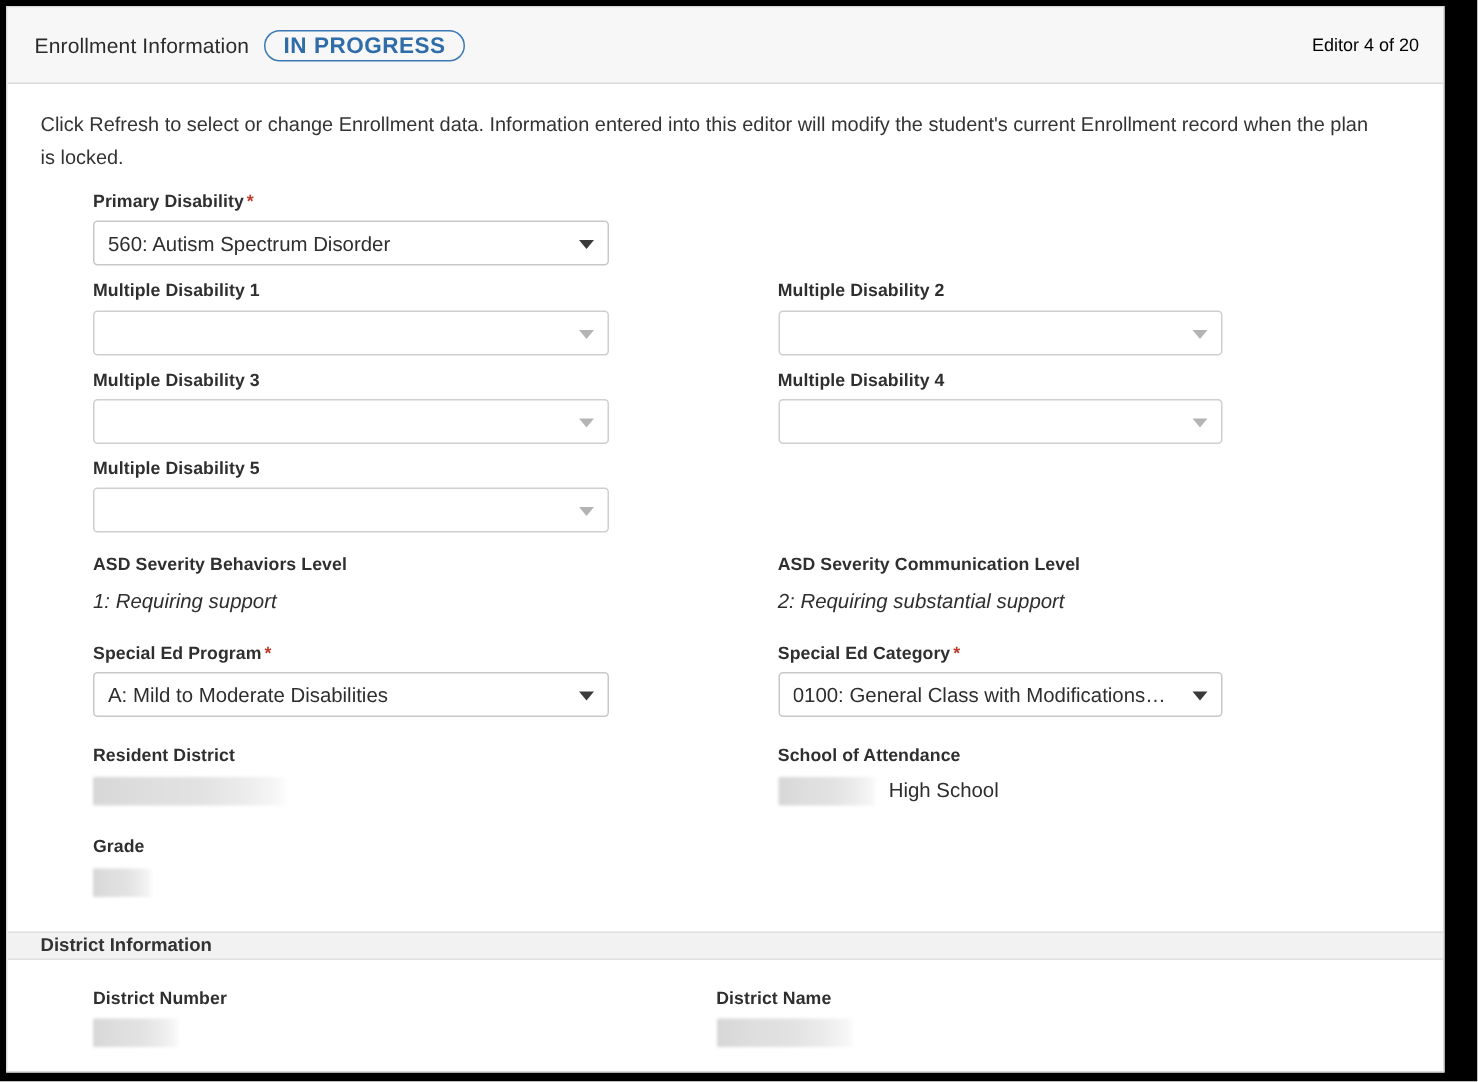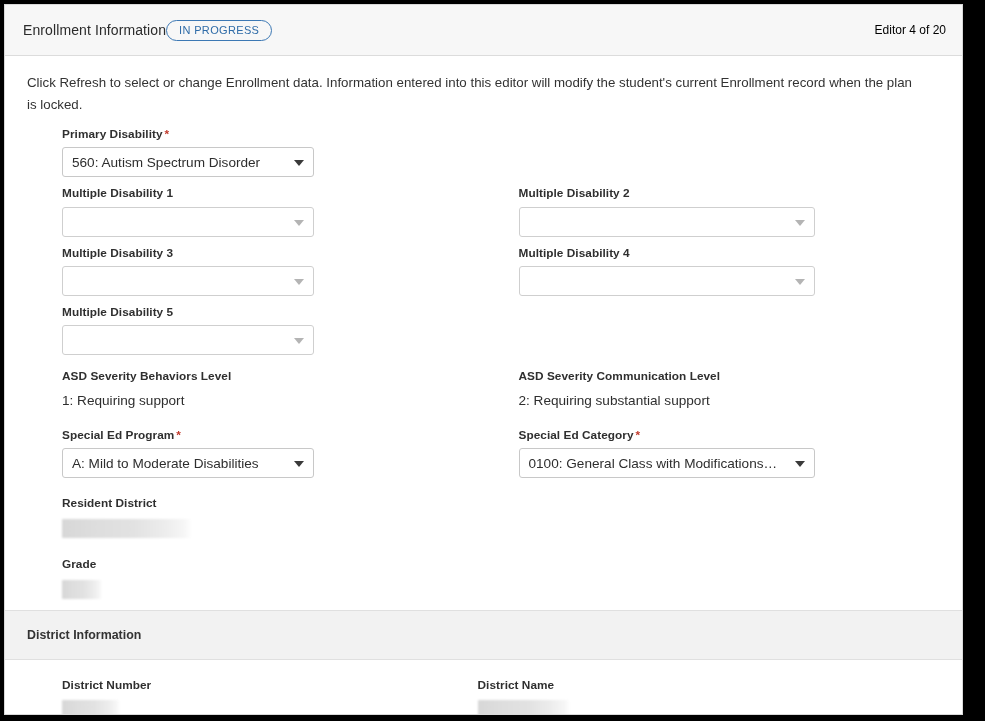--- a/index.html
+++ b/index.html
@@ -41,30 +41,31 @@
     padding: 0 16px 0 18px;
   }
   .hdr-title {
     font-size: 14px;
     color: #2b2b2b;
     font-weight: 400;
     letter-spacing: .1px;
     white-space: nowrap;
   }
   .badge {
+    margin-left: 10px;
     display: inline-flex;
     align-items: center;
     justify-content: center;
     height: 21px;
     padding: 0 12px;
     border: 1px solid #3c78b4;
     border-radius: 11px;
     color: #2f6ca8;
-    font-size: 11px;
-    font-weight: 400;
+    font-size: 15px;
+    font-weight: 700;
     letter-spacing: .35px;
     background: transparent;
     white-space: nowrap;
   }
   .hdr-spacer { flex: 1 1 auto; }
   .hdr-counter {
     font-size: 12px;
     color: #000000;
     white-space: nowrap;
     margin-left: 32px;
@@ -141,29 +142,30 @@
     right: 9px; top: 50%;
     width: 0; height: 0;
     margin-top: -2px;
     border-left: 5px solid transparent;
     border-right: 5px solid transparent;
     border-top: 6px solid #3a3a3a;
   }
   .select.disabled { background: #ffffff; border-color: #cfcfcf; }
   .select.disabled .caret { border-top-color: #b4b4b4; }
 
-  .w-left { width: 252px; }
+  .w-left { width: 344px; }
   .w-right { width: 296px; }
 
   .readonly-val {
     font-size: 13.6px;
     color: #2e2e2e;
     height: 22px;
     line-height: 22px;
     white-space: nowrap;
+    font-style: italic;
   }
 
   
   .redact {
     display: inline-block;
     vertical-align: middle;
     height: 19px;
     border-radius: 1px;
     background: linear-gradient(90deg,
         #d7d7d7 0%, #dedede 28%, #e2e2e2 55%, #ececec 78%, #f6f6f6 94%, #ffffff 100%);
@@ -178,25 +180,25 @@
   .redact-line { height: 22px; line-height: 22px; white-space: nowrap; }
   .redact-line .after {
     font-size: 13.6px;
     color: #2e2e2e;
     margin-left: 8px;
     vertical-align: middle;
   }
 
   
   .section-band {
-    margin-top: 1px;
+    margin-top: 12px;
     background: #f2f2f2;
     border-top: 1px solid #e0e0e0;
     border-bottom: 1px solid #e0e0e0;
-    height: 50px;
+    height: 19px;
     display: flex;
     align-items: center;
     padding: 0 22px;
   }
   .section-band .t {
     font-size: 12.4px;
     font-weight: 700;
     color: #333333;
   }
 
@@ -327,20 +329,28 @@
 
         <div class="row" style="margin-top:9px;">
           <div class="col">
             <div class="field">
               <div class="lbl">Resident District</div>
               <div class="redact-line">
                 <span class="redact w-district"></span>
               </div>
             </div>
           </div>
+          <div class="col right">
+            <div class="field">
+              <div class="lbl">School of Attendance</div>
+              <div class="redact-line">
+                <span class="redact w-school"></span><span class="after">High School</span>
+              </div>
+            </div>
+          </div>
         </div>
 
         <div class="row" style="margin-top:10px;">
           <div class="col">
             <div class="field">
               <div class="lbl">Grade</div>
               <div class="redact-line">
                 <span class="redact w-grade"></span>
               </div>
             </div>

